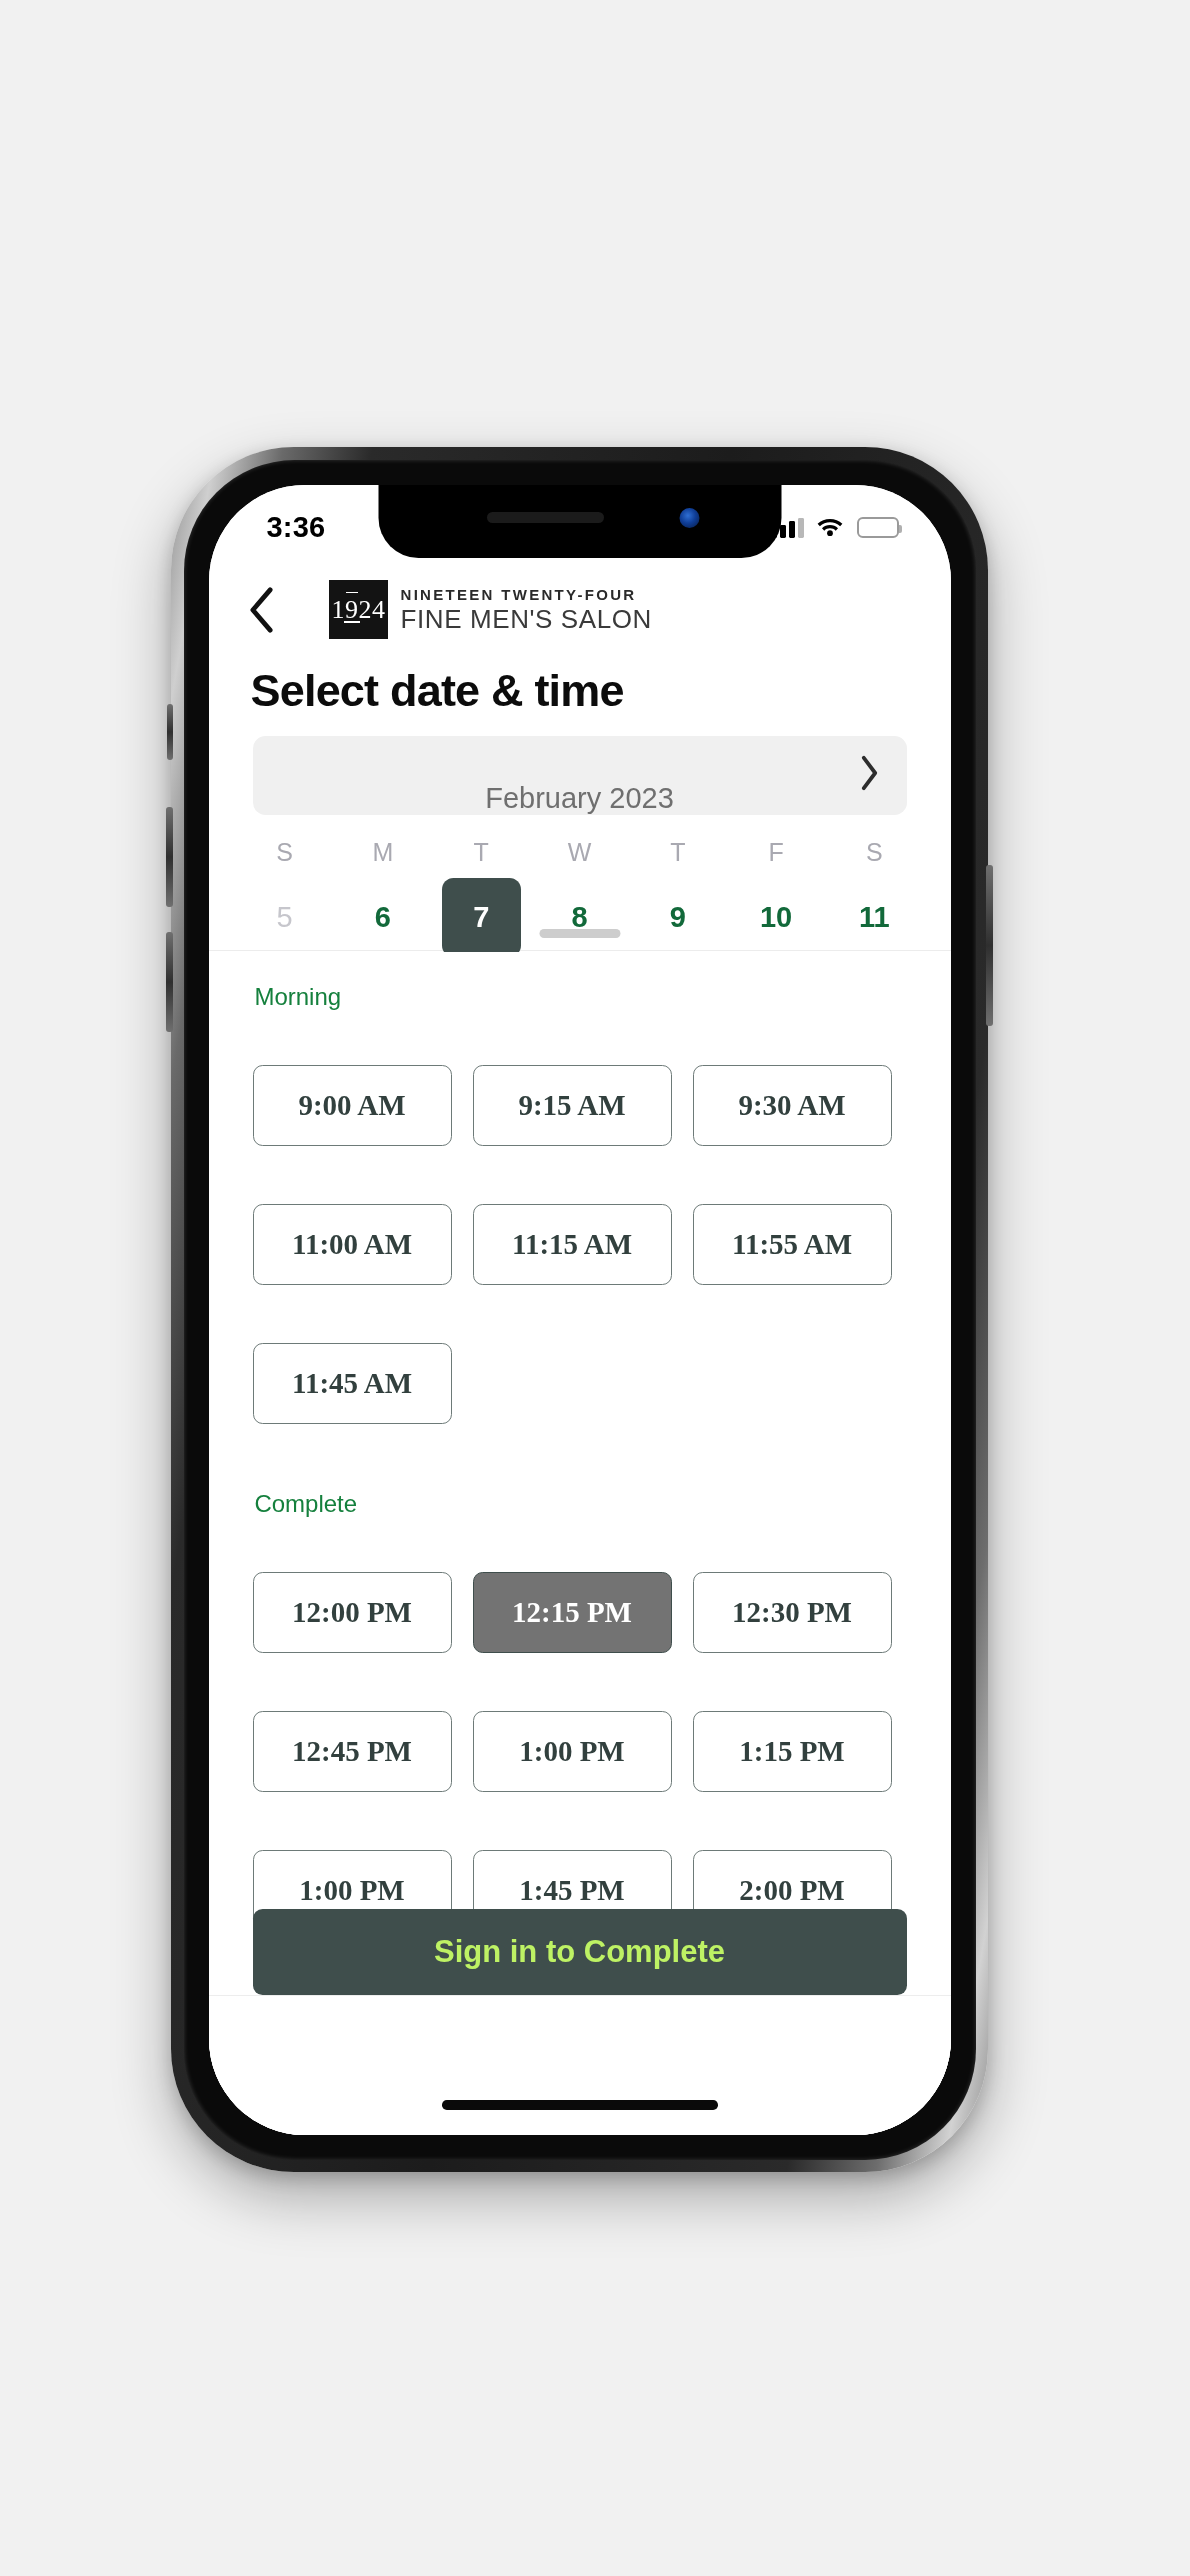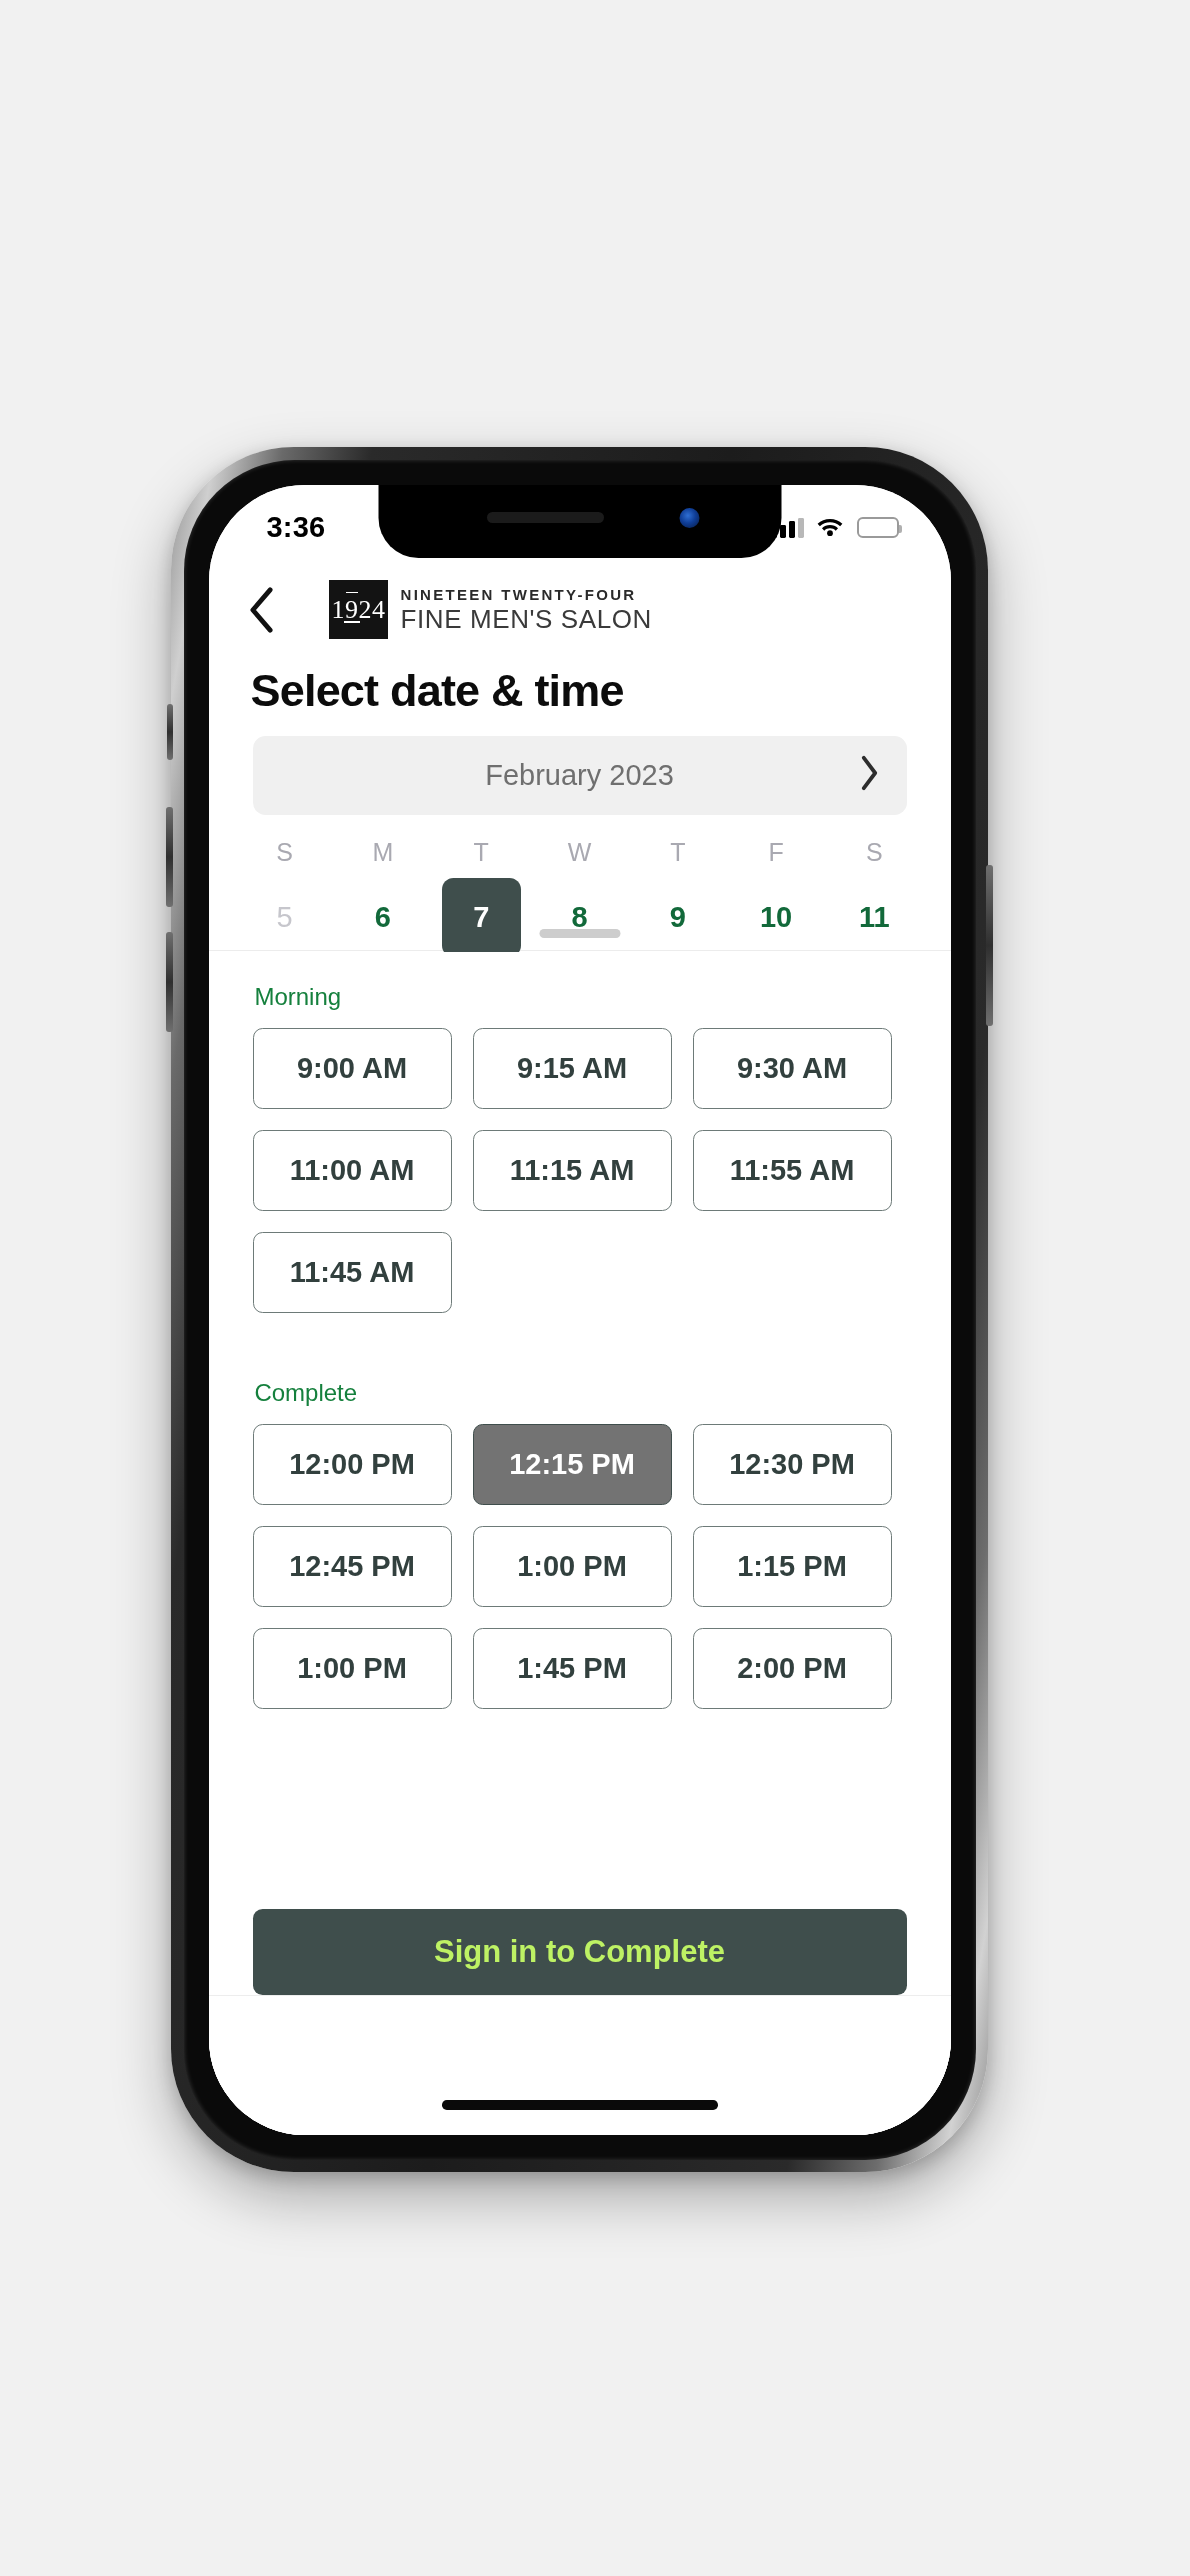--- a/index.html
+++ b/index.html
@@ -136,21 +136,21 @@
   }
 
   
   #calendar-card {
     position: absolute; top: 251px; left: 0; right: 0; height: 215px;
     background: #fff; border-bottom: 1px solid #ececec;
   }
   #month-selector {
     position: relative; margin: 0 44px; height: 79px;
     background: #f0f0f0; border-radius: 12.5px;
-    display: flex; align-items: center; justify-content: center;
+    display: flex; align-items: flex-end; justify-content: center;
     cursor: pointer;
   }
   #month-label { font-size: 29px; color: #6f6f6f; }
   #month-next-icon { position: absolute; right: 27px; top: 50%; transform: translateY(-50%); }
 
   #weekday-row, #date-row {
     display: flex; margin: 0 27px;
   }
   #weekday-row { margin-top: 23px; }
   .weekday-cell {
@@ -182,21 +182,21 @@
   .slot-section { padding: 0 44px; }
   .slot-section-title {
     font-size: 24px; color: #15803d; margin: 31px 0 17px 1.9px;
   }
   .slot-grid { display: flex; flex-wrap: wrap; gap: 21px 21px; }
   .slot-btn {
     width: 199px; height: 81px; border-radius: 9.6px;
     border: 1.5px solid #6d7a78; background: #fff;
     display: flex; align-items: center; justify-content: center;
     font-size: 29px; font-weight: bold; color: #32403e;
-    font-family: Liberation Sans, sans-serif; cursor: pointer;
+    font-family: Liberation Serif, serif; cursor: pointer; margin-top: 37px;
   }
   .slot-btn.selected { background: #737373; border-color: #3f4e4c; color: #fff; }
   #morning-spacer { height: 35px; }
 
   
   #cta-bar {
     position: absolute; left: 0; right: 0; bottom: 140px; z-index: 20;
     padding: 0 44px;
   }
   #cta-button {

